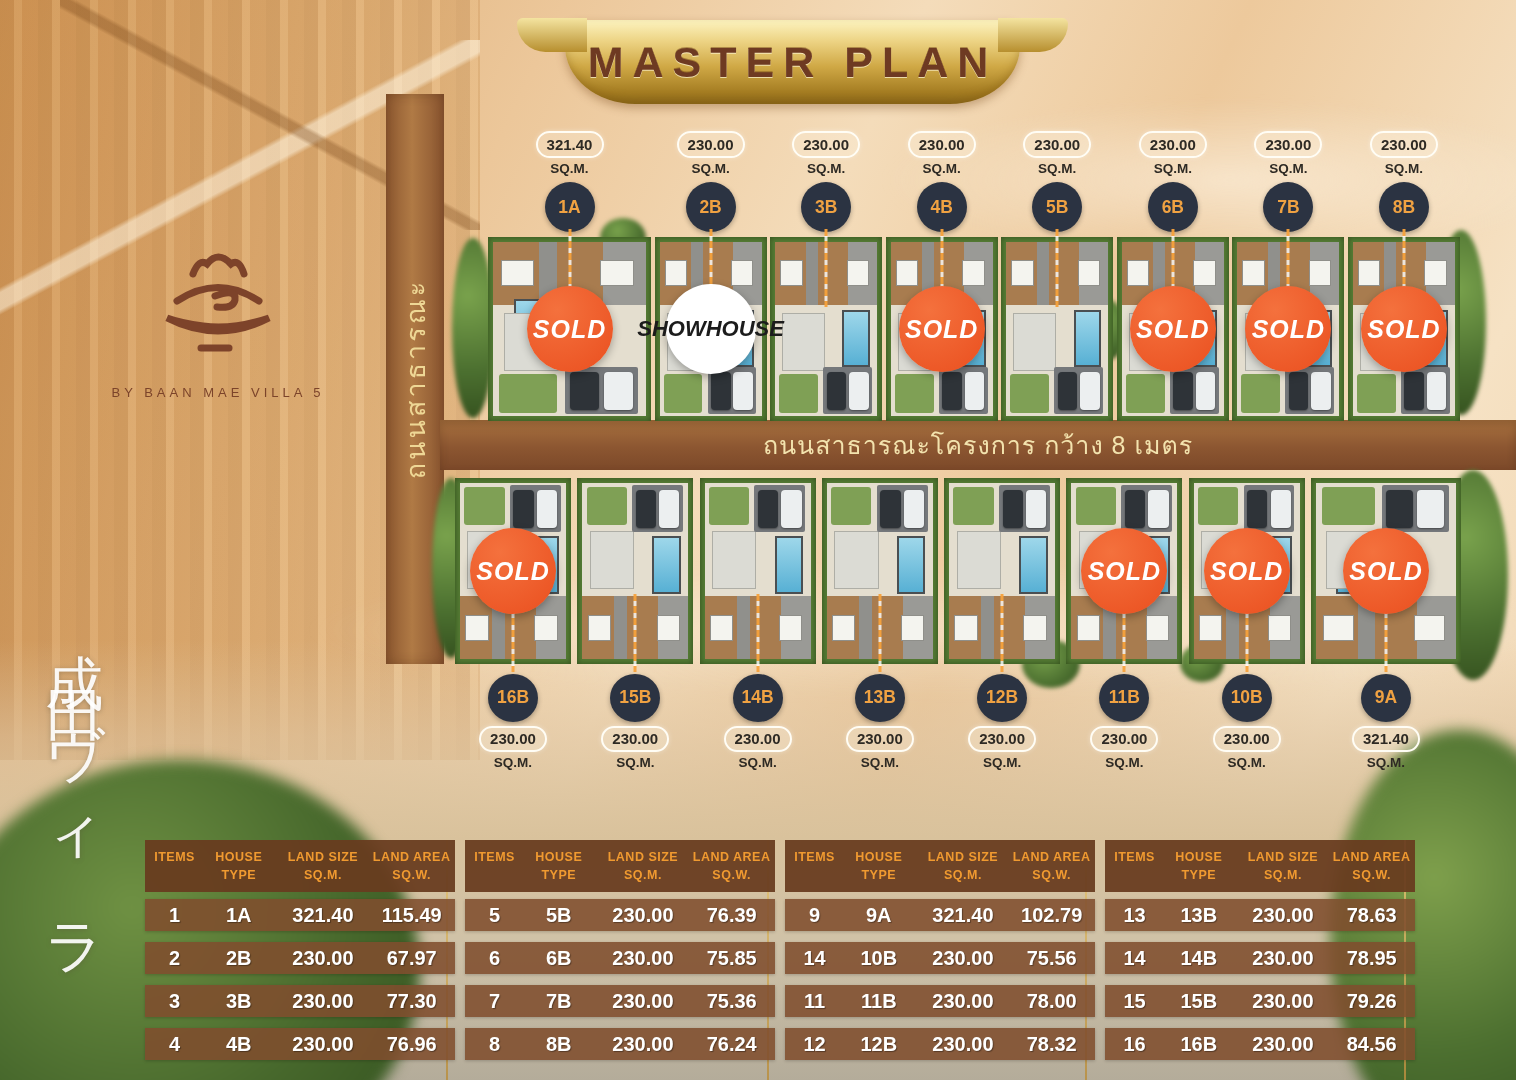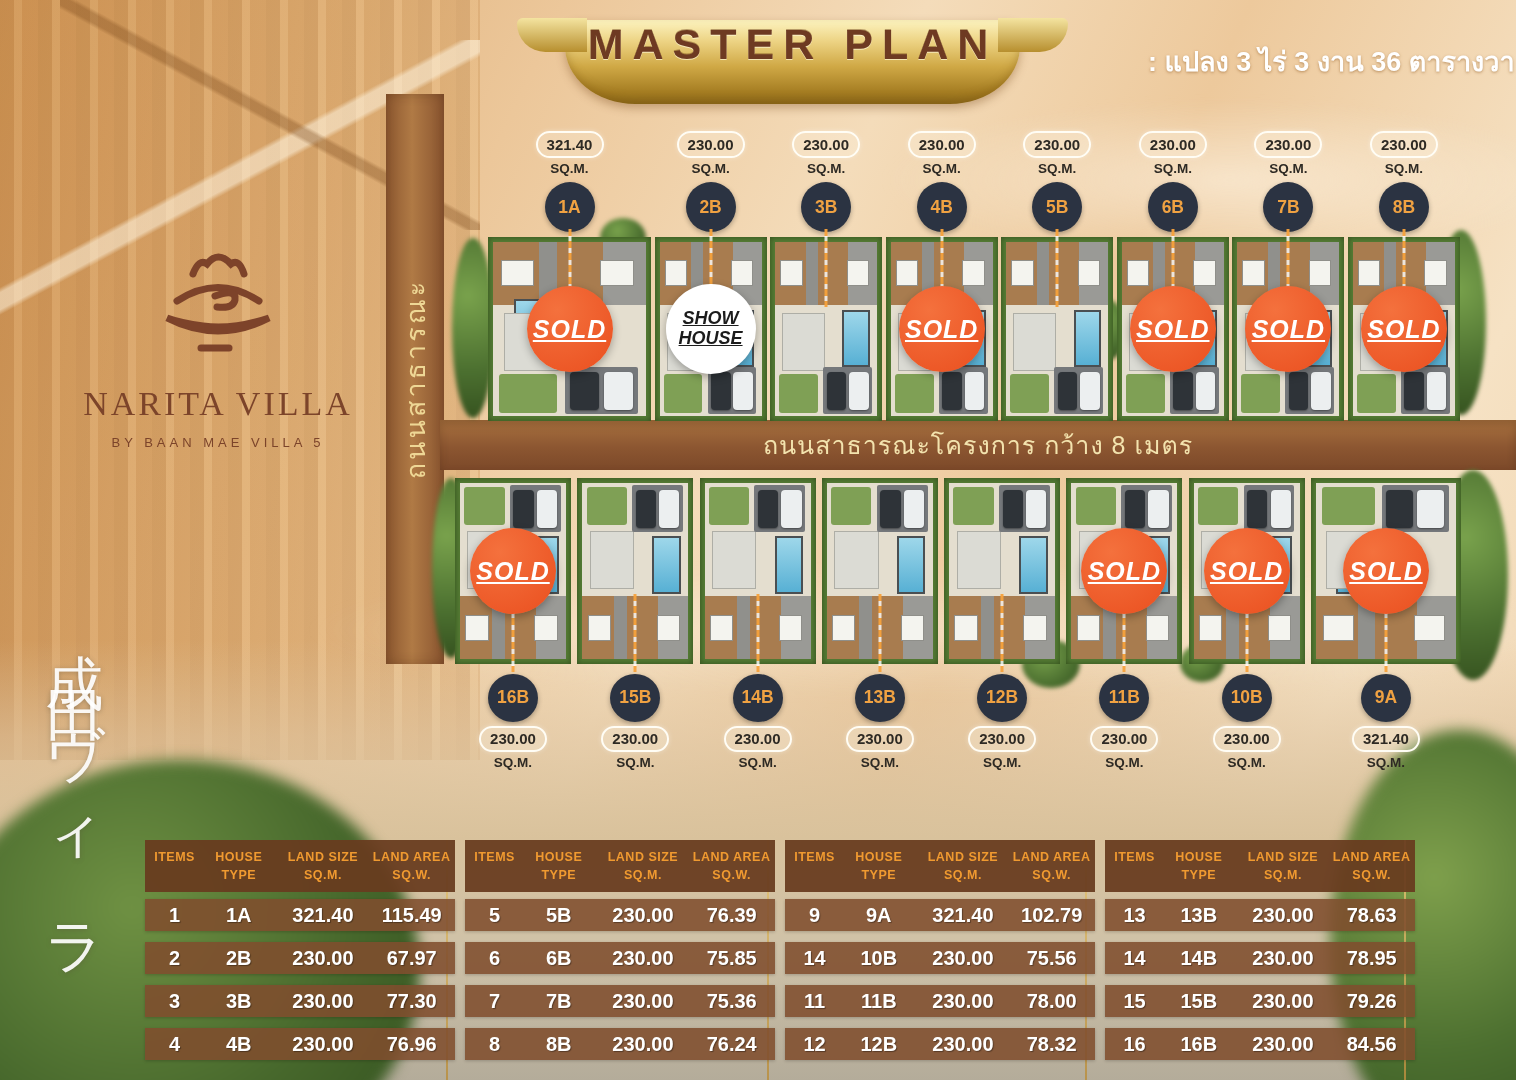--- a/index.html
+++ b/index.html
@@ -25,21 +25,21 @@
     background:radial-gradient(ellipse at center, rgba(255,250,240,.4), rgba(255,250,240,0) 70%); filter:blur(8px); }
   #bg-photo { left:0; top:640px; width:1516px; height:440px;
     background:linear-gradient(180deg, rgba(236,201,156,0) 0%, rgba(222,196,160,.6) 22%, #d9c29c 45%, #cfc2a8 70%, #b4ac9a 100%); }
   .blob { position:absolute; border-radius:50%; filter:blur(7px); }
   .goldline { position:absolute; width:2px; background:linear-gradient(180deg, #e7c879, #b98e3e); opacity:.85; }
   
   #banner { position:absolute; left:565px; top:20px; width:455px; height:84px; z-index:5;
     background:linear-gradient(180deg, #fdf4c0 0%, #ecd282 26%, #d0a946 55%, #a57d22 86%, #8c6a1c 100%);
     border-radius:14px 14px 70px 70px / 10px 10px 58px 58px;
     box-shadow:0 4px 10px rgba(110,60,15,.35), inset 0 -4px 8px rgba(120,80,10,.35);
-    display:flex; align-items:flex-start; justify-content:center; }
+    display:flex; align-items:center; justify-content:center; }
   #banner::before, #banner::after { content:""; position:absolute; top:-2px; width:70px; height:34px;
     background:linear-gradient(180deg, #f4e4a0, #b78f2e); }
   #banner::before { left:-48px; border-radius:8px 0 0 40px; }
   #banner::after  { right:-48px; border-radius:0 8px 40px 0; }
   #banner-title { color:#6e3a22; font-size:43px; font-weight:700; letter-spacing:9px;
     text-shadow:0 1px 0 rgba(255,250,220,.7), 0 -1px 0 rgba(90,45,10,.4); }
   #area-note { position:absolute; left:1148px; top:40px; z-index:5; color:#ffffff; font-size:27px; font-weight:600;
     text-shadow:0 1px 3px rgba(140,85,30,.55); }
   
   #brand { position:absolute; left:68px; top:244px; width:300px; z-index:5; text-align:center; }
@@ -101,26 +101,26 @@
   .plot.bottom .pool { top:30%; }
   .plot.bottom .living { top:auto; bottom:40%; top:auto; }
   .plot.bottom .lawn { bottom:auto; top:2%; }
   .plot.bottom .carport { bottom:auto; top:1%; }
   .plot.wide .pool { right:auto; left:14%; top:33%; height:30%; }
   .connector { position:absolute; left:50%; top:-8px; width:3px; height:78px; transform:translateX(-50%);
     background:repeating-linear-gradient(180deg, #f6a23c 0 7px, rgba(255,255,255,.85) 7px 12px); z-index:3; opacity:.95; }
   .plot.bottom .connector { top:auto; bottom:-8px; }
   
   .badge { position:absolute; left:50%; top:50%; transform:translate(-50%,-50%); z-index:4;
-    border-radius:50%; display:none; align-items:center; justify-content:center; text-align:center;text-decoration:underline; }
+    border-radius:50%; display:none; align-items:center; justify-content:center; text-align:center; }
   .badge-sold { width:86px; height:86px; background:radial-gradient(circle at 35% 28%, #f4713d, var(--sold-badge,#ea4f1f));
     color:#fff; font-style:italic; font-weight:800; font-size:25px; letter-spacing:1px;
     box-shadow:0 3px 9px rgba(0,0,0,.3); }
   .badge-show { width:90px; height:90px; background:#ffffff; color:#1c1c1c; font-style:italic; font-weight:800;
-    font-size:18px; line-height:1.1; flex-direction:column; box-shadow:0 3px 9px rgba(0,0,0,.3); }
+    font-size:22px; line-height:1.1; flex-direction:row; box-shadow:0 3px 9px rgba(0,0,0,.3); }
   
   #tables { position:absolute; left:145px; top:840px; width:1280px; z-index:4; display:flex; gap:10px; }
   .tgroup { width:310px; }
   .thead { height:52px; background:rgba(104,59,31,.94); display:flex; align-items:center; padding:16px 2px; }
   .th { flex:0 0 auto; text-align:center; color:var(--table-header-text,#f09a30); font-weight:700; font-size:12.5px;
     line-height:1.45; letter-spacing:.5px; }
   .th:nth-child(1){ width:18%; } .th:nth-child(2){ width:24%; } .th:nth-child(3){ width:31%; } .th:nth-child(4){ width:27%;text-align:center; }
   .tr { height:32px; background:rgba(128,77,45,.88); display:flex; align-items:center; margin-top:11px; padding:0 2px;
     box-shadow:0 1px 3px rgba(0,0,0,.2); }
   .tr:first-child { margin-top:7px; }
@@ -153,33 +153,31 @@
   <div class="tree" style="left:1090px;top:300px;width:36px;height:60px;"></div>
   <div class="tree" style="left:1436px;top:230px;width:50px;height:185px;"></div>
   <div class="tree" style="left:432px;top:478px;width:38px;height:180px;"></div>
   <div class="tree" style="left:1022px;top:640px;width:58px;height:48px;"></div>
   <div class="tree" style="left:1438px;top:470px;width:70px;height:210px;"></div>
   <div class="tree" style="left:1180px;top:644px;width:44px;height:38px;"></div>
 
   <div id="banner">
     <div id="banner-title">MASTER PLAN</div>
   </div>
-  <div id="area-note">: แปลง  3 ไร่ 3 งาน 36 ตารางวา</div>
 
   <div id="brand">
     <svg id="brand-logo" width="150" height="115" viewBox="0 0 150 115">
       <g fill="none" stroke="#7d432a" stroke-width="7" stroke-linecap="round">
         <path d="M50,30 Q56,14 64,20 Q75,6 88,20 Q96,14 101,30"></path>
         <path d="M34,57 Q75,30 116,57"></path>
         <path d="M72,52 q22,-8 20,4 q-2,9 -18,7"></path>
         <path d="M24,74 Q75,100 126,74 Q90,86 60,82 Q38,79 24,74 Z"></path>
         <path d="M58,104 L86,104"></path>
       </g>
     </svg>
-    <div id="brand-name">NARITA VILLA</div>
     <div id="brand-sub">BY  BAAN  MAE  VILLA 5</div>
   </div>
   <div id="brand-jp-vert">成田ヴィラ</div>
 
   <div id="road-v">
     <div id="road-v-label">ถนนสาธารณะ</div>
   </div>
   <div id="road-h">
     <div id="road-h-label">ถนนสาธารณะโครงการ กว้าง 8  เมตร</div>
   </div>

